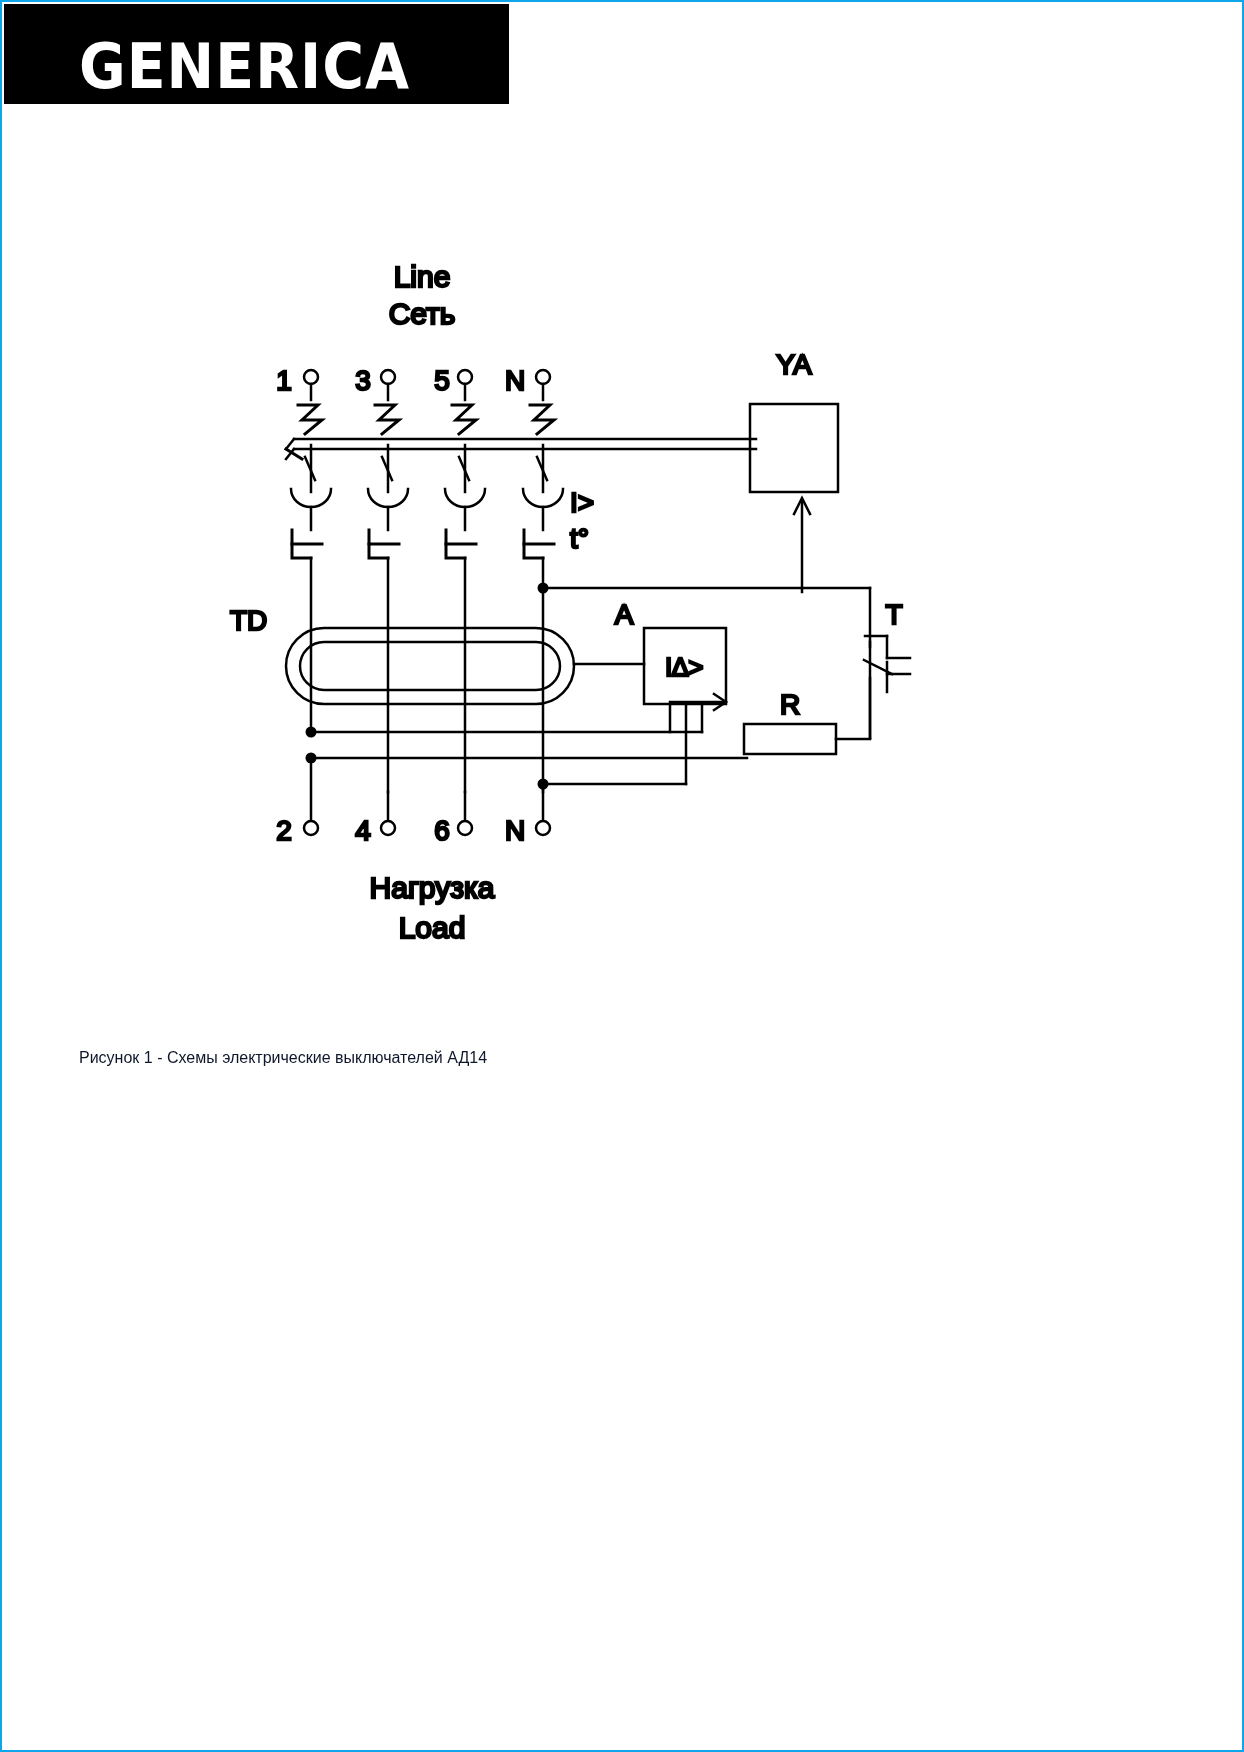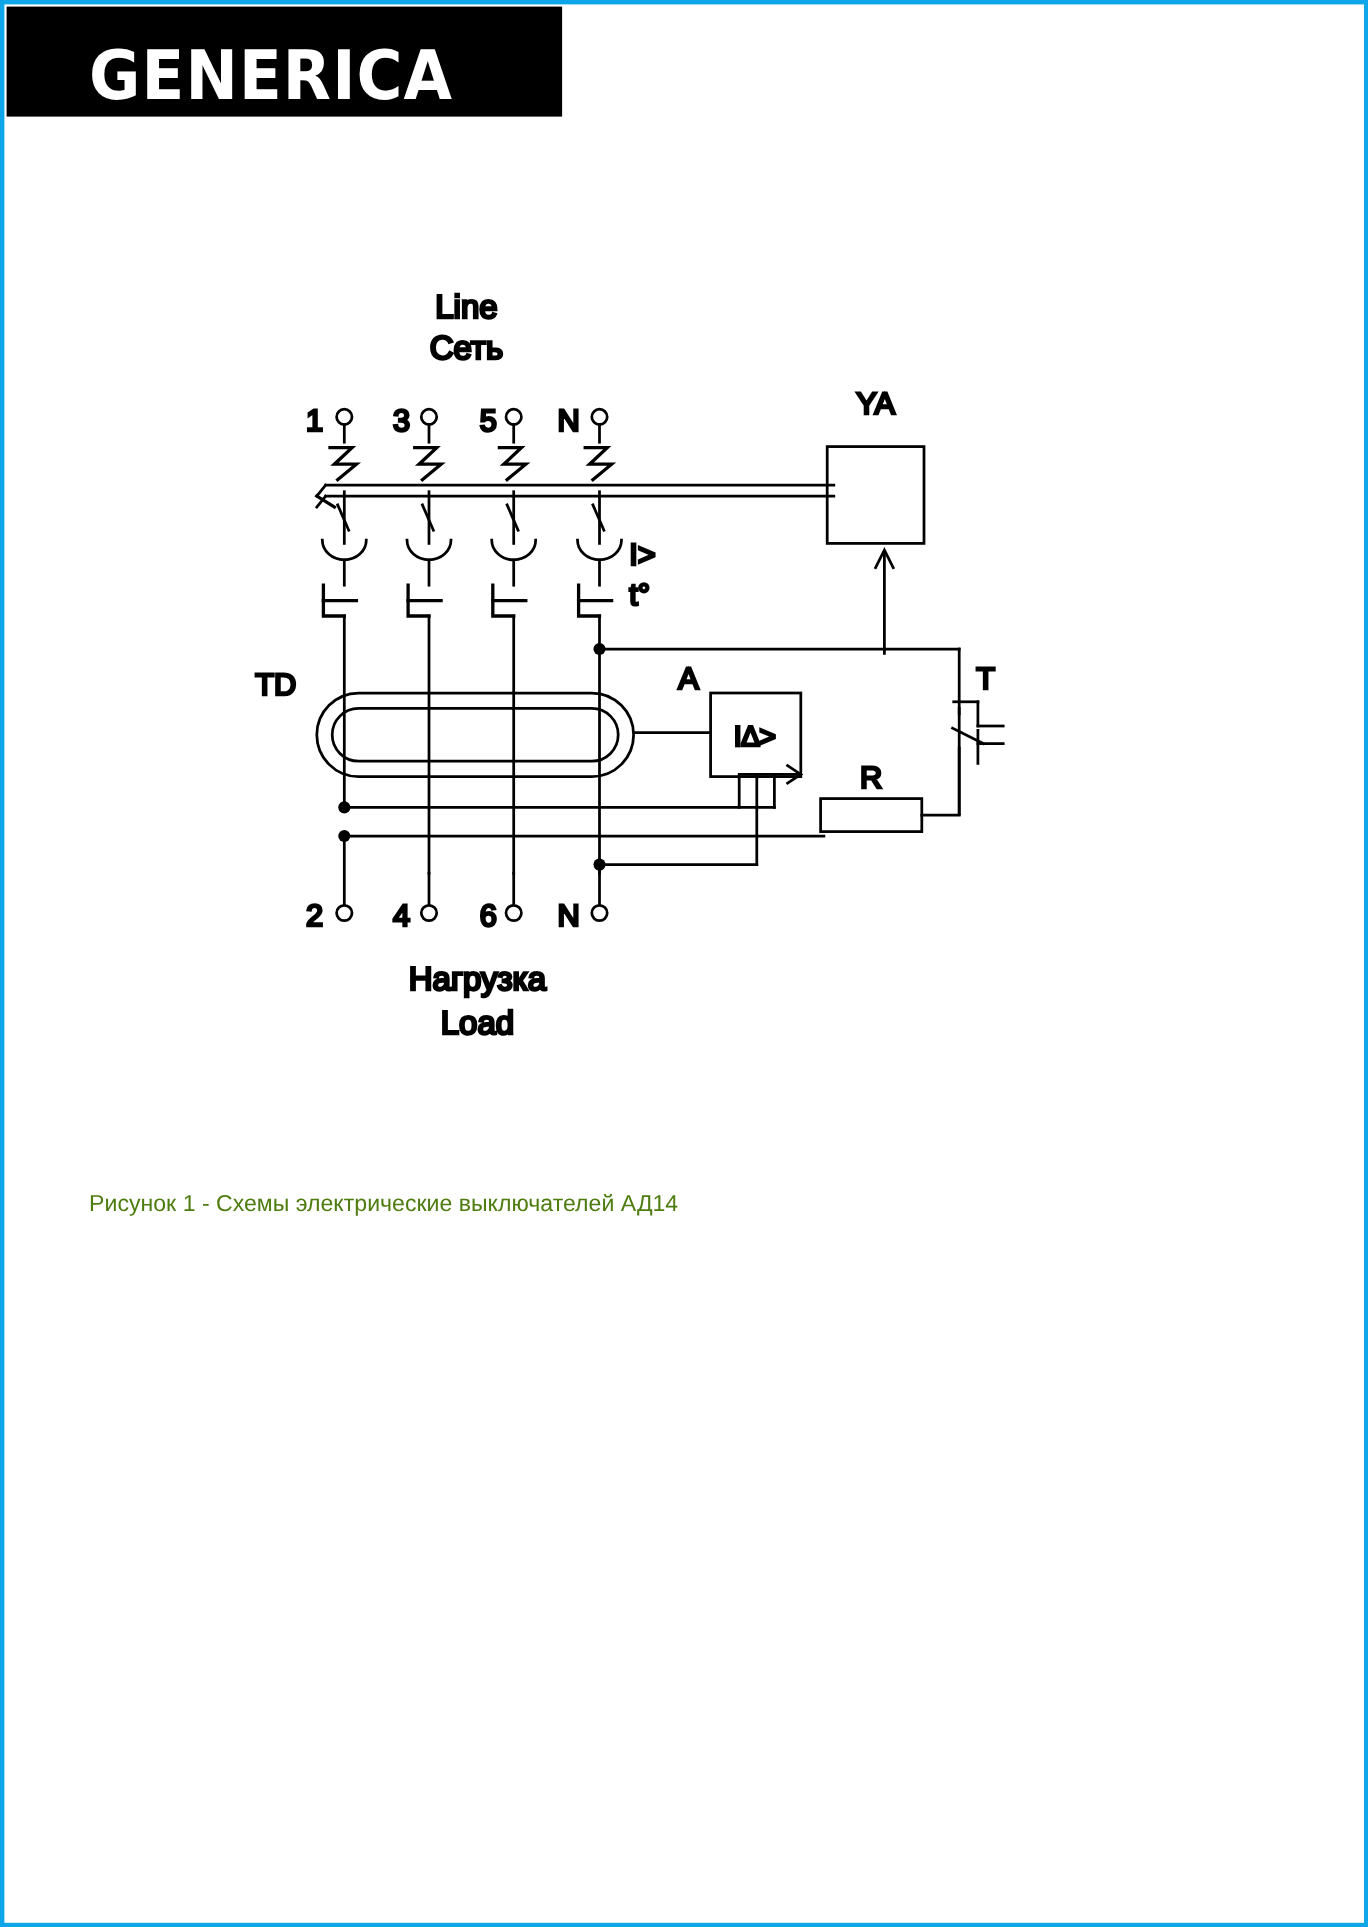--- a/index.html
+++ b/index.html
@@ -14,21 +14,21 @@
     font-family: "Liberation Sans", sans-serif;
     overflow: hidden;
   }
   #page {
     position: absolute;
     left: 0; top: 0;
     width: 1244px;
     height: 1752px;
     background: #ffffff;
     box-sizing: border-box;
-    border: 4px solid #0ea5e9;
+    border: 2px solid #0ea5e9;
   }
   
   #logo-band {
     position: absolute;
     left: 2px;
     top: 2px;
     width: 505px;
     height: 100px;
     background: #000000;
   }
@@ -49,23 +49,23 @@
   #diagram-wrap {
     position: absolute;
     left: 0;
     top: 0;
     width: 1244px;
     height: 1752px;
   }
   #caption {
     position: absolute;
     left: 77px;
-    top: 1079px;
-    font-size: 21px;
-    color: #4d7c0f;
+    top: 1047px;
+    font-size: 16px;
+    color: #0f172a;
     white-space: nowrap;
   }
   svg text {
     font-family: "Liberation Sans", sans-serif;
     fill: #000000;
   }
 </style>
 </head>
 <body>
 

